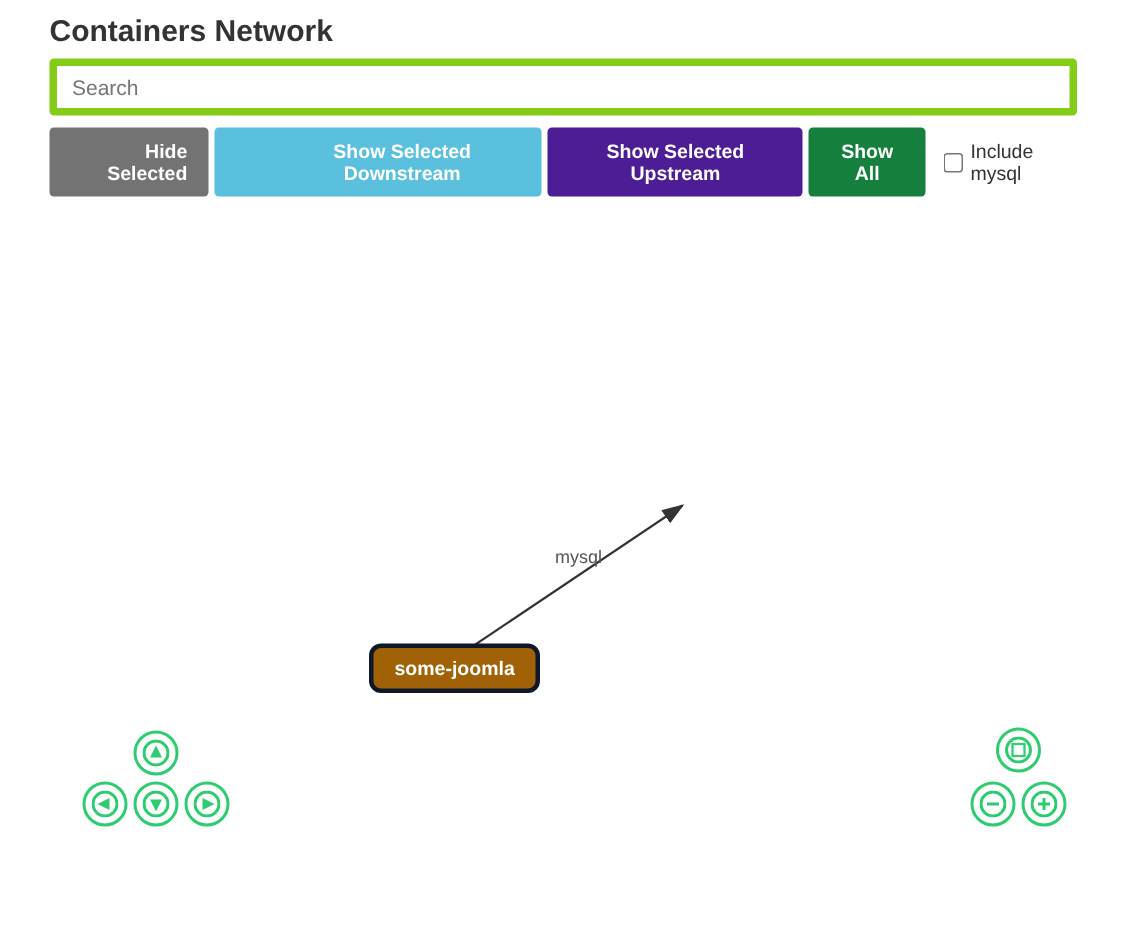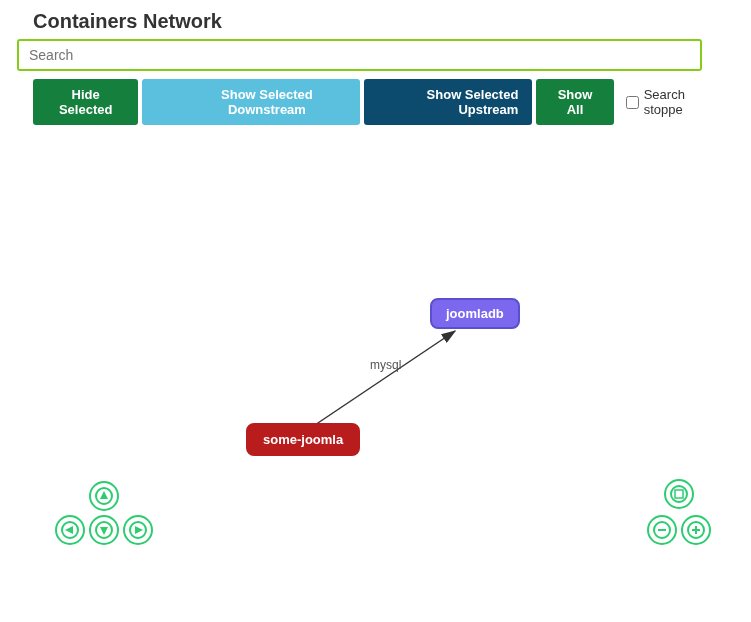--- a/index.html
+++ b/index.html
@@ -6,22 +6,22 @@
     body { font-family: Arial, sans-serif; background: #fff; width: 751px; height: 622px; overflow: hidden; position: relative; }
 
     .page-title {
       font-size: 20px;
       font-weight: bold;
       color: #333;
       padding: 10px 33px 6px;
     }
 
     .search-bar {
-      margin: 0 17px;
-      border: 2px solid #84cc16;
+      margin: 0 33px;
+      border: 5px solid #84cc16;
       border-radius: 3px;
       padding: 6px 10px;
       width: calc(100% - 66px);
       font-size: 14px;
       color: #701a75;
       outline: none;
     }
 
     .toolbar {
       display: flex;
@@ -34,23 +34,23 @@
       padding: 8px 14px;
       font-size: 13px;
       font-weight: bold;
       color: #fff;
       border: none;
       cursor: pointer;
       border-radius: 3px;
       margin-right: 4px;
     }
 
-    .btn-orange { background: #15803d; }
+    .btn-orange { background: #737373; text-align: right; }
     .btn-teal { background: #5bc0de; padding-left: 46px; }
-    .btn-blue { background: #0c4a6e; text-align: right; }
+    .btn-blue { background: #4c1d95; }
     .btn-green { background: #15803d; }
 
     .include-stopped {
       display: flex;
       align-items: center;
       gap: 5px;
       margin-left: 8px;
       font-size: 13px;
       color: #333;
     }
@@ -75,22 +75,22 @@
     }
 
     .node-joomladb {
       background: #7b68ee;
       border: 2px solid #5a4fcf;
       top: 165px;
       left: 430px;
     }
 
     .node-some-joomla {
-      background: #b91c1c;
-      border: 3px solid #b91c1c;
+      background: #a16207;
+      border: 3px solid #0f172a;
       top: 290px;
       left: 246px;
     }
 
     .edge-label {
       position: absolute;
       font-size: 12px;
       color: #555;
       top: 225px;
       left: 370px;
@@ -159,36 +159,35 @@
 
 <input class="search-bar" type="text" placeholder="Search" style="">
 
 <div class="toolbar">
   <button class="btn btn-orange">Hide Selected</button>
   <button class="btn btn-teal">Show Selected Downstream</button>
   <button class="btn btn-blue">Show Selected Upstream</button>
   <button class="btn btn-green">Show All</button>
   <label class="include-stopped">
     <input type="checkbox" style="">
-    <span>Search stoppe</span>
+    <span>Include mysql</span>
   </label>
 </div>
 
 <div class="canvas-area">
   <svg class="arrow-svg">
 
     <defs>
       <marker id="arrowhead" markerWidth="10" markerHeight="7" refX="9" refY="3.5" orient="auto">
         <polygon points="0 0, 10 3.5, 0 7" fill="#333"></polygon>
       </marker>
     </defs>
     <line x1="303" y1="300" x2="455" y2="198" stroke="#333" stroke-width="1.5" marker-end="url(#arrowhead)"></line>
   </svg>
 
-  <div class="node node-joomladb">joomladb</div>
   <div class="node node-some-joomla">some-joomla</div>
   <div class="edge-label">mysql</div>
 
   <div class="bottom-controls-left">
     <div class="row">
       <div class="ctrl-icon">
         <svg width="18" height="18" viewBox="0 0 18 18" fill="none">
           <circle cx="9" cy="9" r="8" stroke="#2ecc71" stroke-width="2"></circle>
           <polygon points="9,4 13,12 5,12" fill="#2ecc71"></polygon>
         </svg>

